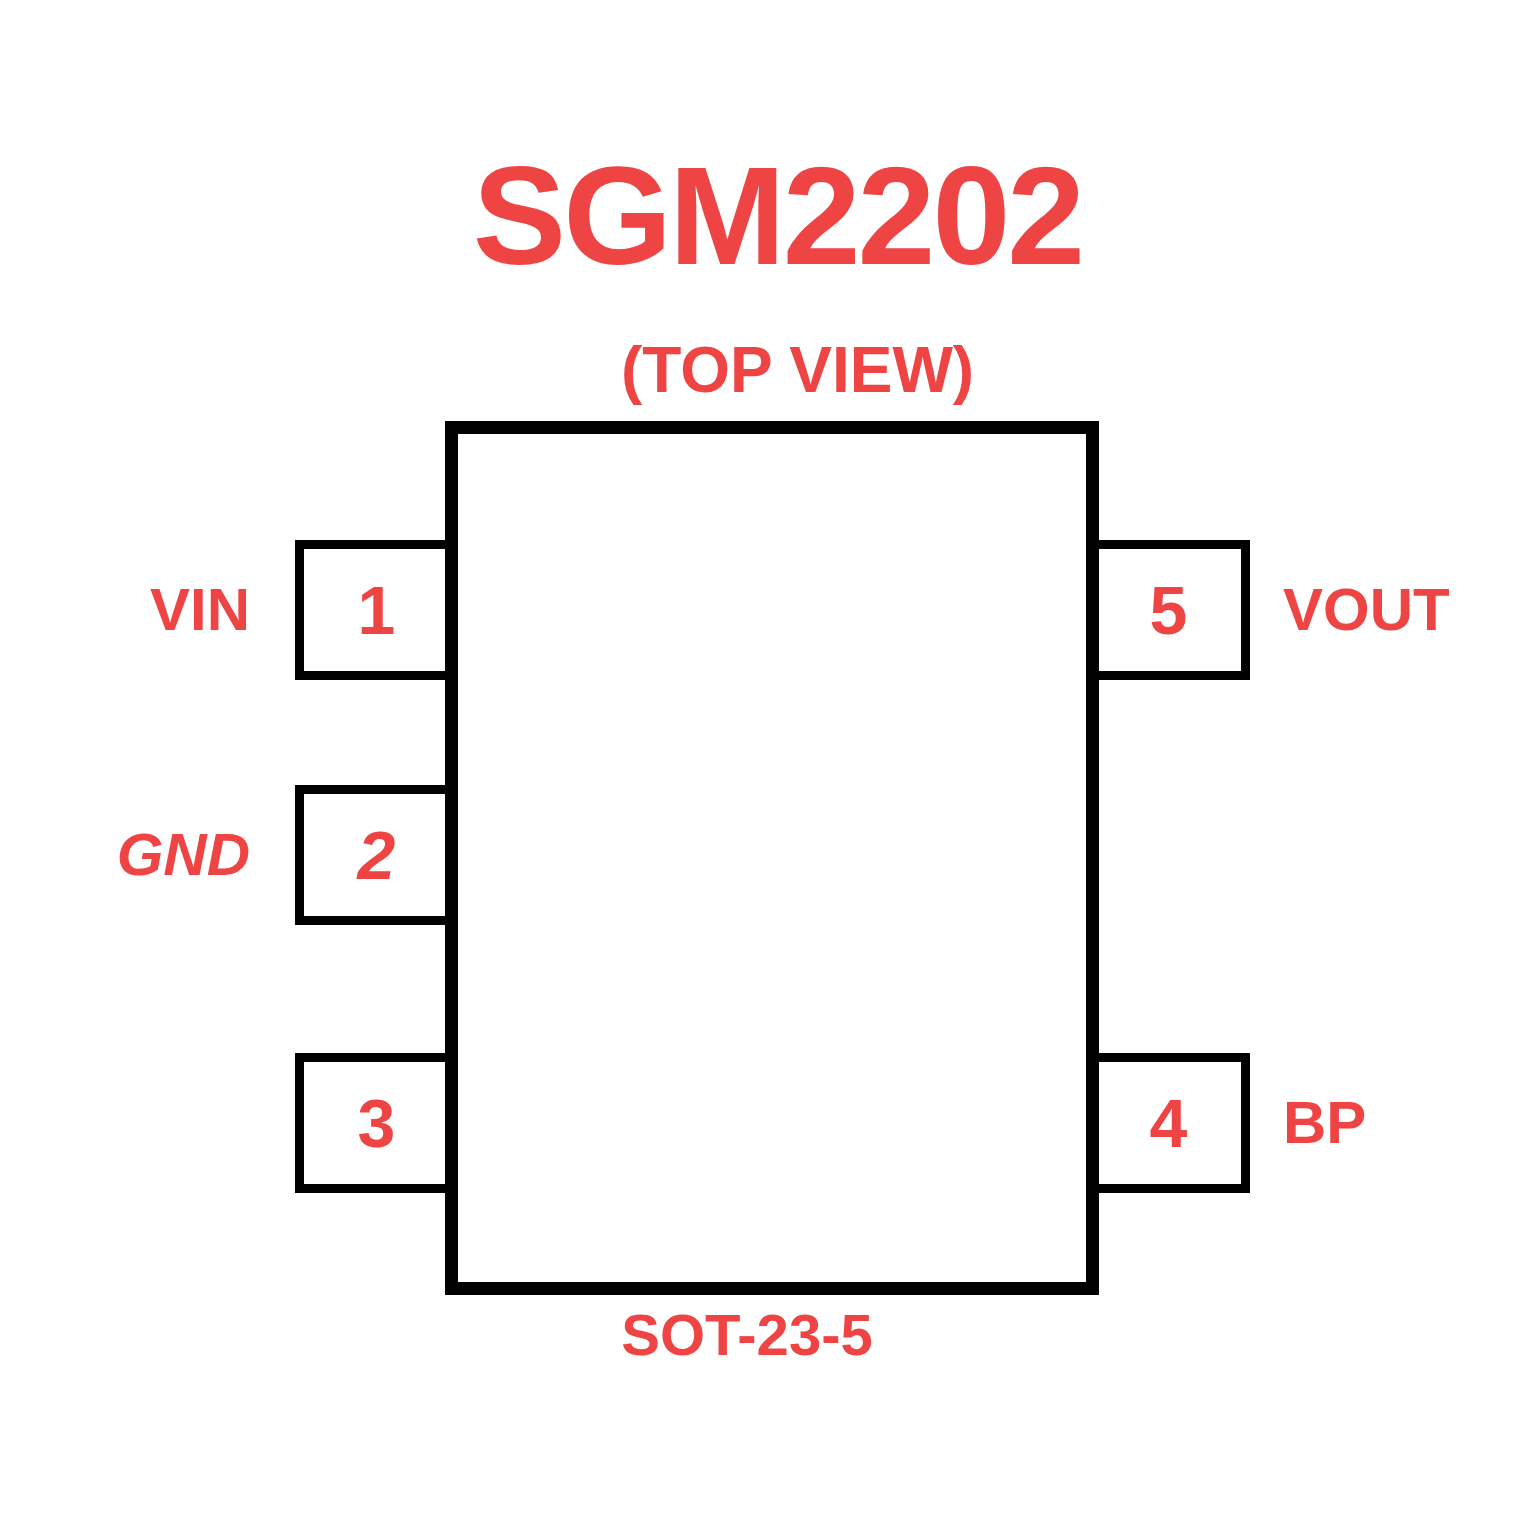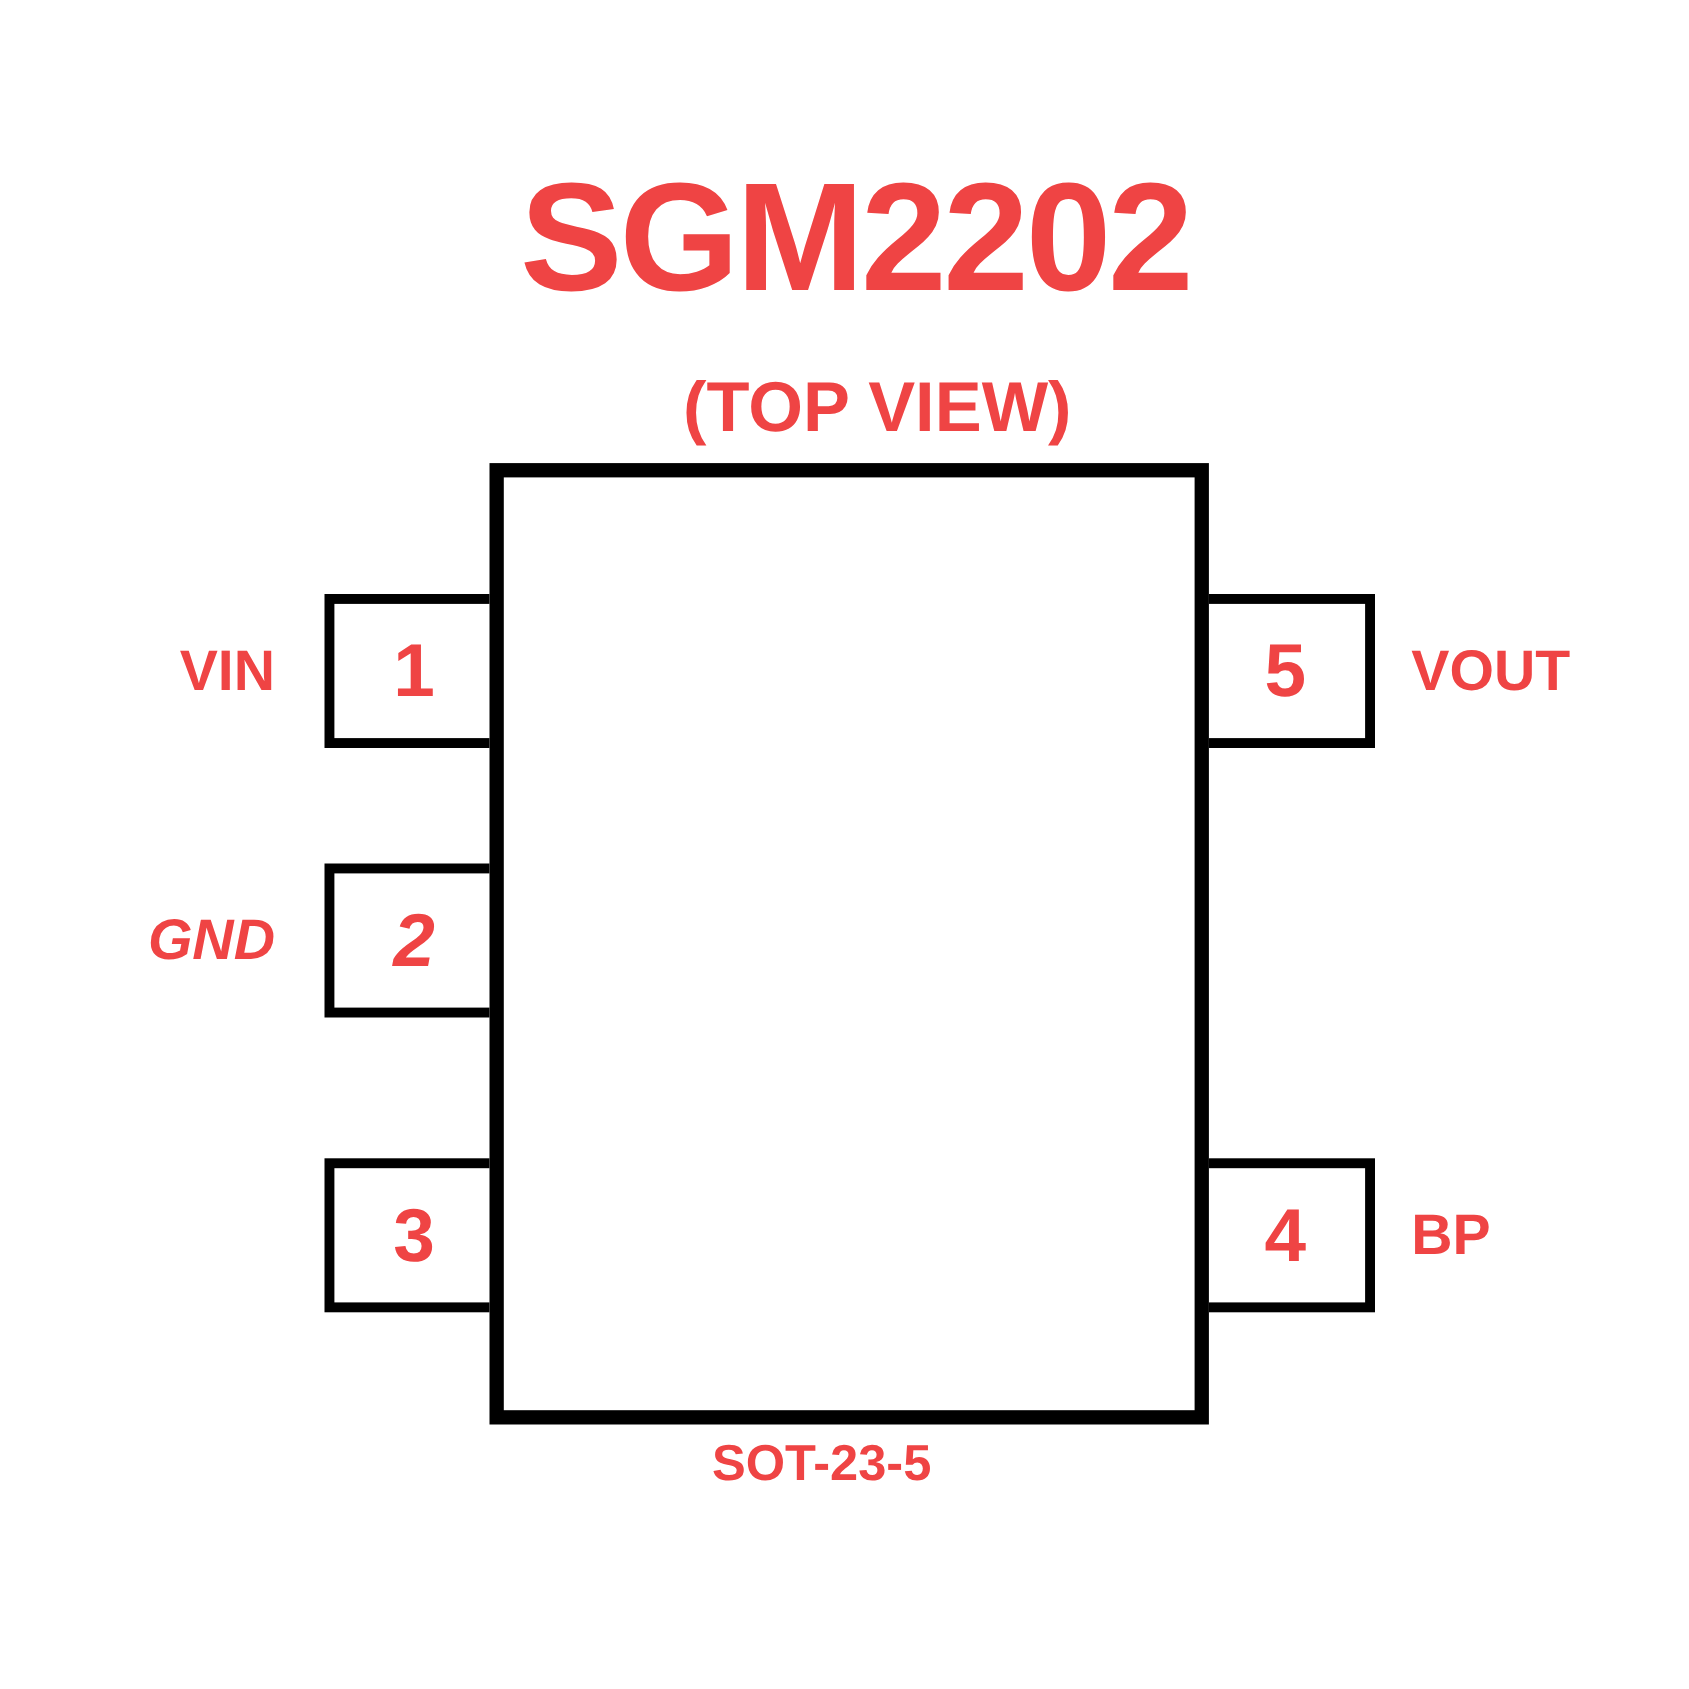--- a/index.html
+++ b/index.html
@@ -62,34 +62,34 @@
   .pin-left  { left: 295px;  width: 163px; height: 140px; }
   .pin-right { left: 1087px; width: 163px; height: 140px; }
   .row-1 { top: 540px; }
   .row-2 { top: 785px; font-style: italic; }
   .row-3 { top: 1053px; }
   .pin-label {
     position: absolute;
     height: 140px;
     display: flex;
     align-items: center;
-    font-size: 52px;
+    font-size: 60px;
     line-height: 1;
     white-space: nowrap;
     text-align: right;
   }
   .lbl-left  { left: 55px;   width: 195px; justify-content: flex-end; }
   .lbl-right { left: 1283px; width: 260px; justify-content: flex-start; }
   .pkg-label {
     position: absolute;
     top: 1306px;
     left: 0;
     width: 1494px;
     text-align: center;
-    font-size: 46px;
+    font-size: 58px;
     line-height: 1;
     white-space: nowrap;
   }
 </style>
 </head>
 <body>
 
 <div class="canvas">
 
   <div class="title">SGM2202</div>

